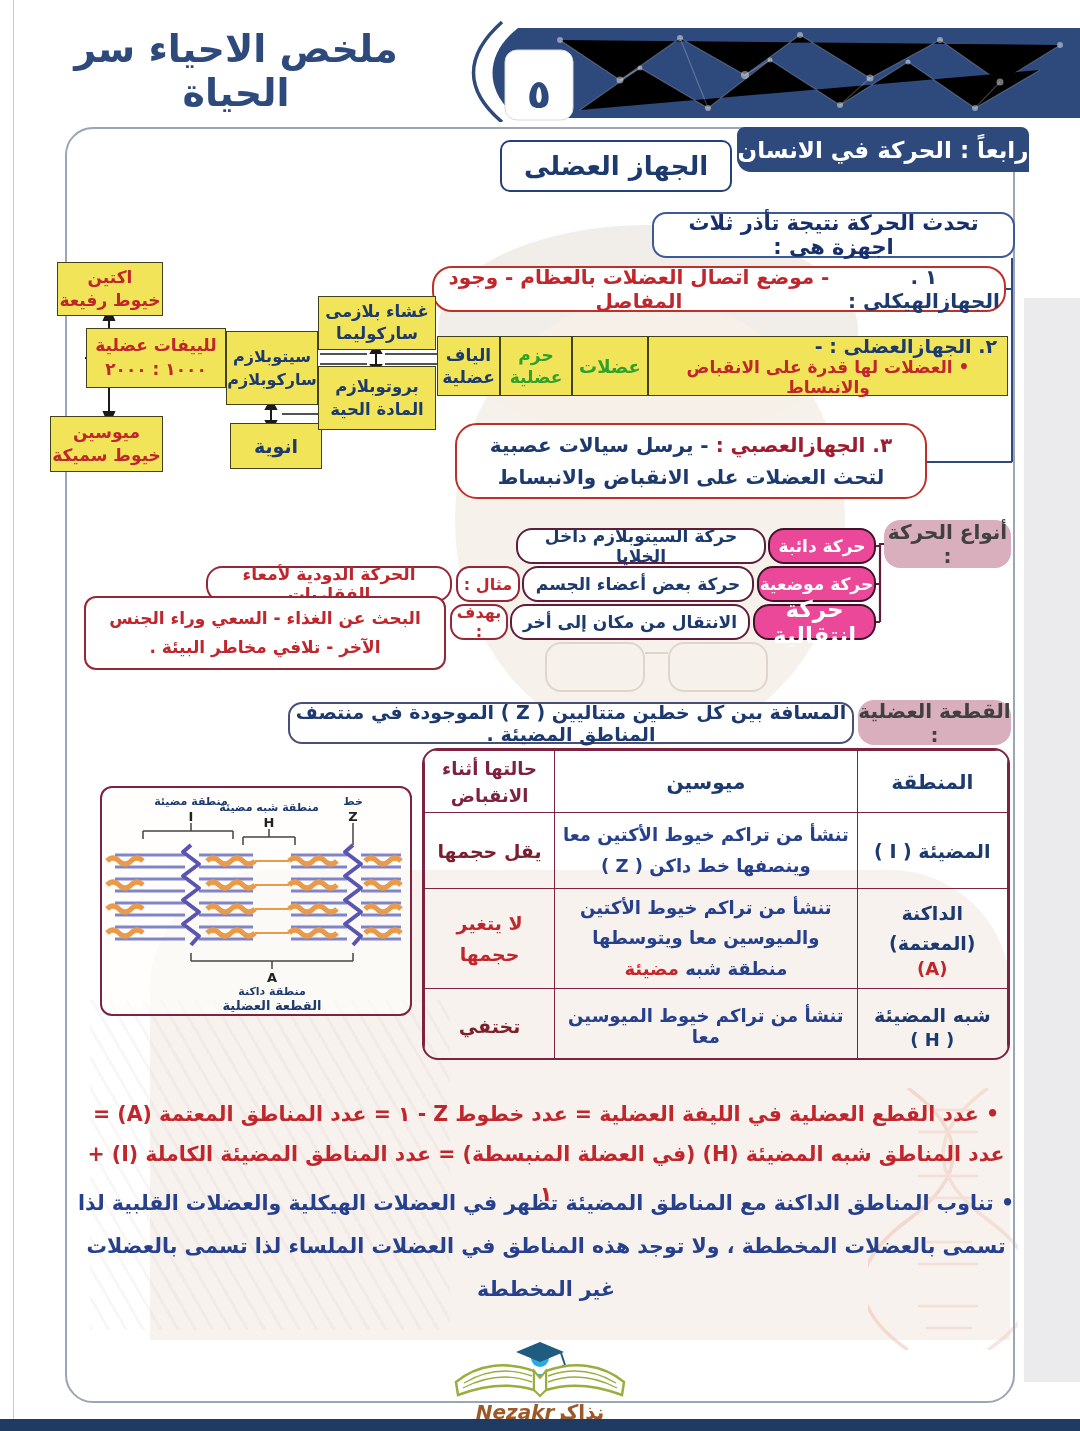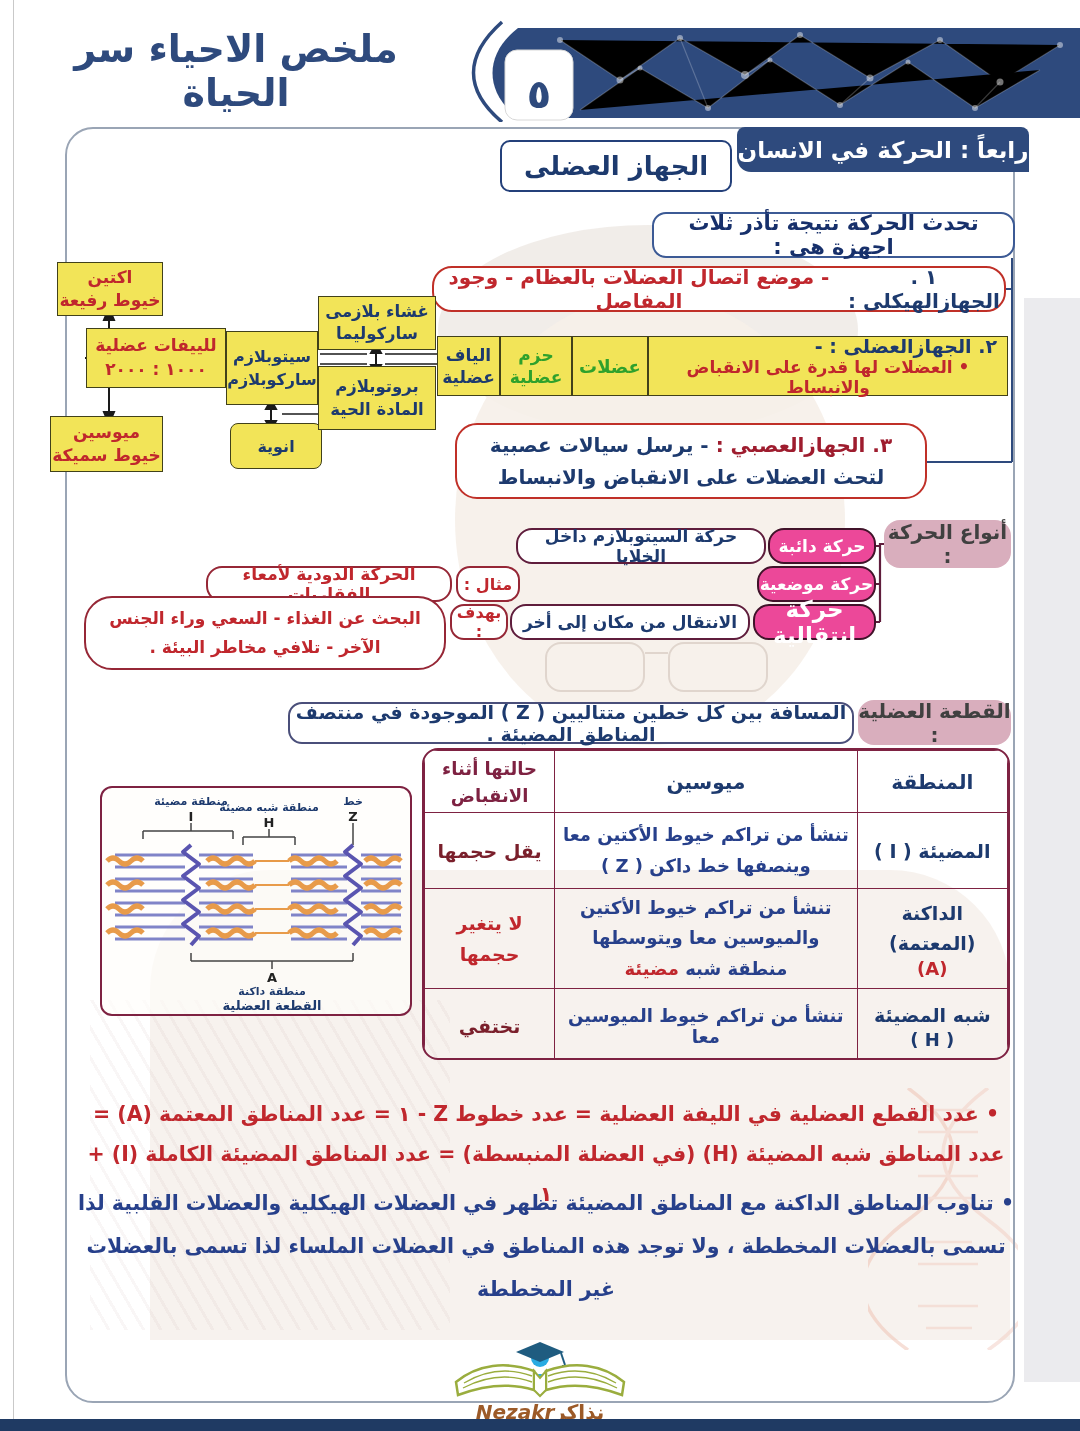--- a/index.html
+++ b/index.html
@@ -151,21 +151,21 @@
     <span class="red">خيوط سميكة</span>
   </div>
   <div class="abs ybox c col" style="left:86px;top:328px;width:140px;height:60px;font-size:17px;line-height:1.4;display:flex;">
     <span class="red rtl">للييفات عضلية</span>
     <span class="red rtl">١٠٠٠ : ٢٠٠٠</span>
   </div>
   <div class="abs ybox c col" style="left:226px;top:331px;width:92px;height:74px;font-size:16px;line-height:1.45;display:flex;">
     <span class="navy">سيتوبلازم</span>
     <span class="navy">ساركوبلازم</span>
   </div>
-  <div class="abs ybox c" style="left:230px;top:423px;width:92px;height:46px;font-size:16px;border-radius:8px;">
+  <div class="abs ybox c" style="left:230px;top:423px;width:92px;height:46px;font-size:19px;">
     <span class="navy">انوية</span>
   </div>
   <div class="abs ybox c col" style="left:318px;top:296px;width:118px;height:54px;font-size:16.5px;line-height:1.35;display:flex;">
     <span class="navy rtl">غشاء بلازمى</span>
     <span class="navy">ساركوليما</span>
   </div>
   <div class="abs ybox c col" style="left:318px;top:366px;width:118px;height:64px;font-size:16.5px;line-height:1.4;display:flex;">
     <span class="navy">بروتوبلازم</span>
     <span class="navy rtl">المادة الحية</span>
   </div>
@@ -184,37 +184,40 @@
   <div class="abs c pill" style="left:768px;top:528px;width:108px;height:36px;font-size:17px;">
     <span class="rtl">حركة دائبة</span>
   </div>
   <div class="abs c mv-box" style="left:516px;top:528px;width:250px;height:36px;font-size:17px;color:#1d3a6e;">
     <span class="rtl">حركة السيتوبلازم داخل الخلايا</span>
   </div>
 
   <div class="abs c pill" style="left:757px;top:566px;width:119px;height:36px;font-size:17px;">
     <span class="rtl">حركة موضعية</span>
   </div>
+  <div class="abs c mv-box" style="left:522px;top:566px;width:232px;height:36px;font-size:17px;color:#1d3a6e;">
+    <span class="rtl">حركة بعض أعضاء الجسم</span>
+  </div>
   <div class="abs c red-box" style="left:456px;top:566px;width:64px;height:36px;font-size:16px;border-radius:14px;">
     <span class="red rtl">مثال :</span>
   </div>
   <div class="abs c red-box" style="left:206px;top:566px;width:246px;height:36px;font-size:17px;">
     <span class="red rtl">الحركة الدودية لأمعاء الفقاريات</span>
   </div>
 
   <div class="abs c pill" style="left:753px;top:604px;width:123px;height:36px;font-size:23px;">
     <span class="rtl">حركة انتقالية</span>
   </div>
   <div class="abs c mv-box" style="left:510px;top:604px;width:240px;height:36px;font-size:17px;color:#1d3a6e;">
     <span class="rtl">الانتقال من مكان إلى أخر</span>
   </div>
   <div class="abs c red-box" style="left:450px;top:604px;width:58px;height:36px;font-size:16px;border-radius:14px;">
     <span class="red rtl">بهدف :</span>
   </div>
-  <div class="abs c red-box" style="left:84px;top:596px;width:362px;height:74px;font-size:17px;border-radius:28px;line-height:1.7;padding:2px 12px;">
+  <div class="abs c red-box" style="left:84px;top:596px;width:362px;height:74px;font-size:17px;border-radius:12px;line-height:1.7;padding:2px 12px;">
     <span class="red rtl">البحث عن الغذاء - السعي وراء الجنس الآخر - تلافي مخاطر البيئة .</span>
   </div>
 
   <div class="abs c pink-label" style="left:858px;top:700px;width:153px;height:45px;font-size:20px;">
     <span class="rtl">القطعة العضلية :</span>
   </div>
   <div class="abs c" style="left:288px;top:702px;width:566px;height:42px;background:#fff;border:2px solid #4a4f7a;border-radius:14px;font-size:19px;color:#1d3a6e;">
     <span class="rtl">المسافة بين كل خطين متتاليين ( Z ) الموجودة في منتصف المناطق المضيئة .</span>
   </div>
 

